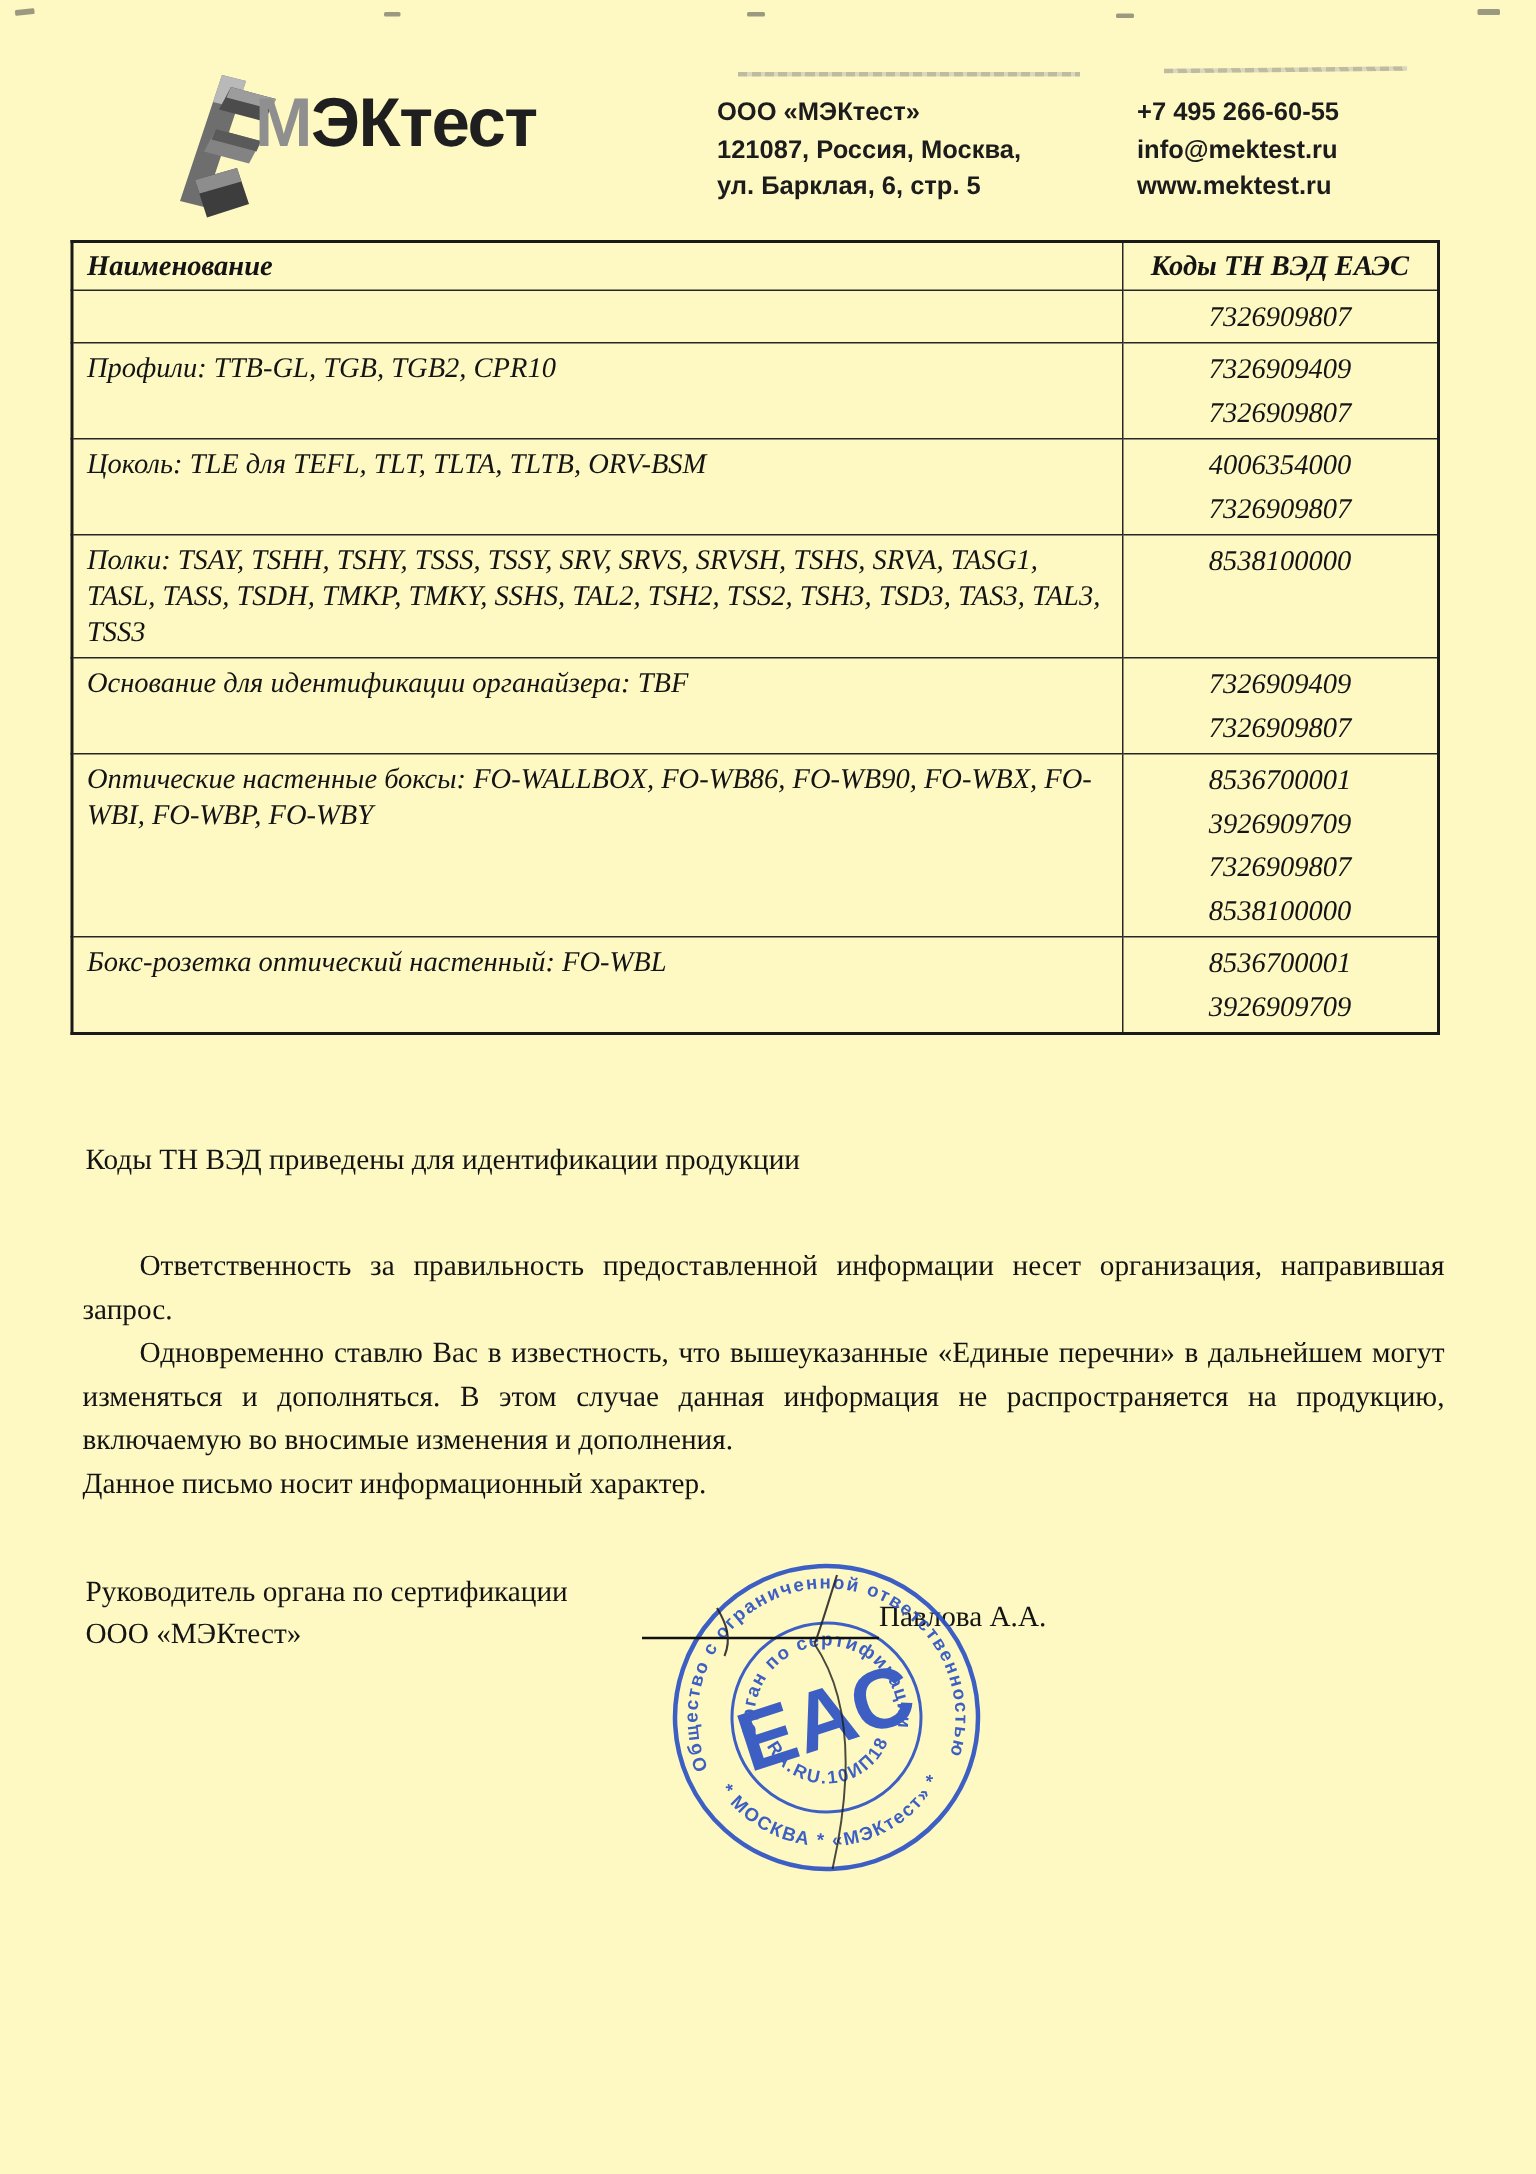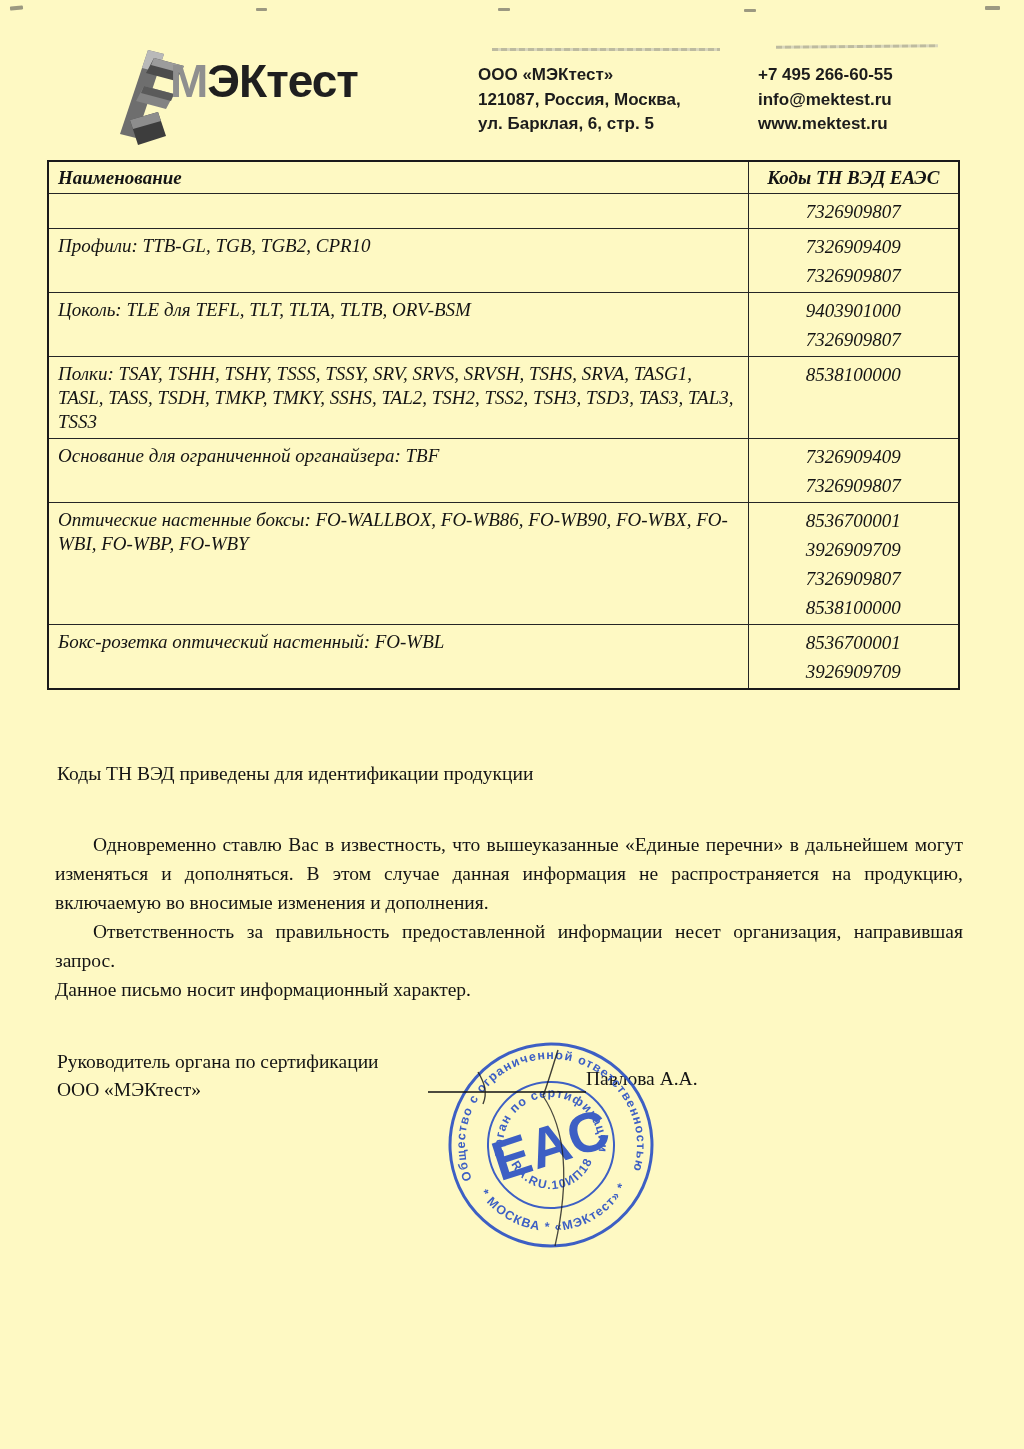--- a/index.html
+++ b/index.html
@@ -110,35 +110,35 @@
       <td class="name-cell">Профили: TTB-GL, TGB, TGB2, CPR10</td>
       <td class="codes-cell">
               <div class="code-line">7326909409</div>
               <div class="code-line">7326909807</div>
             </td>
     </tr>
 
     <tr>
       <td class="name-cell">Цоколь: TLE для TEFL, TLT, TLTA, TLTB, ORV-BSM</td>
       <td class="codes-cell">
-              <div class="code-line">9403901000</div>
+              <div class="code-line">4006354000</div>
               <div class="code-line">7326909807</div>
             </td>
     </tr>
 
     <tr>
       <td class="name-cell">Полки: TSAY, TSHH, TSHY, TSSS, TSSY, SRV, SRVS, SRVSH, TSHS, SRVA, TASG1, TASL, TASS, TSDH, TMKP, TMKY, SSHS, TAL2, TSH2, TSS2, TSH3, TSD3, TAS3, TAL3, TSS3</td>
       <td class="codes-cell">
               <div class="code-line">8538100000</div>
             </td>
     </tr>
 
 
     <tr>
-      <td class="name-cell">Основание для ограниченной органайзера: TBF</td>
+      <td class="name-cell">Основание для идентификации органайзера: TBF</td>
       <td class="codes-cell">
               <div class="code-line">7326909409</div>
               <div class="code-line">7326909807</div>
             </td>
     </tr>
 
     <tr>
       <td class="name-cell">Оптические настенные боксы: FO-WALLBOX, FO-WB86, FO-WB90, FO-WBX, FO-WBI, FO-WBP, FO-WBY</td>
       <td class="codes-cell">
               <div class="code-line">8536700001</div>
@@ -156,22 +156,22 @@
               <div class="code-line">3926909709</div>
             </td>
     </tr>
   </tbody>
     </table>
   </div>
 
   <div class="note">Коды ТН ВЭД приведены для идентификации продукции</div>
 
   <div class="paras">
+    <p>Ответственность за правильность предоставленной информации несет организация, направившая запрос.</p>
     <p>Одновременно ставлю Вас в известность, что вышеуказанные «Единые перечни» в дальнейшем могут изменяться и дополняться. В этом случае данная информация не распространяется на продукцию, включаемую во вносимые изменения и дополнения.</p>
-    <p>Ответственность за правильность предоставленной информации несет организация, направившая запрос.</p>
     <p class="no-indent">Данное письмо носит информационный характер.</p>
   </div>
 
   <div class="sig-title">
     <div>Руководитель органа по сертификации</div>
     <div>ООО «МЭКтест»</div>
   </div>
   <div class="signer">Павлова А.А.</div>
 
   <svg class="stamp" width="246" height="246" viewBox="0 0 246 246">

